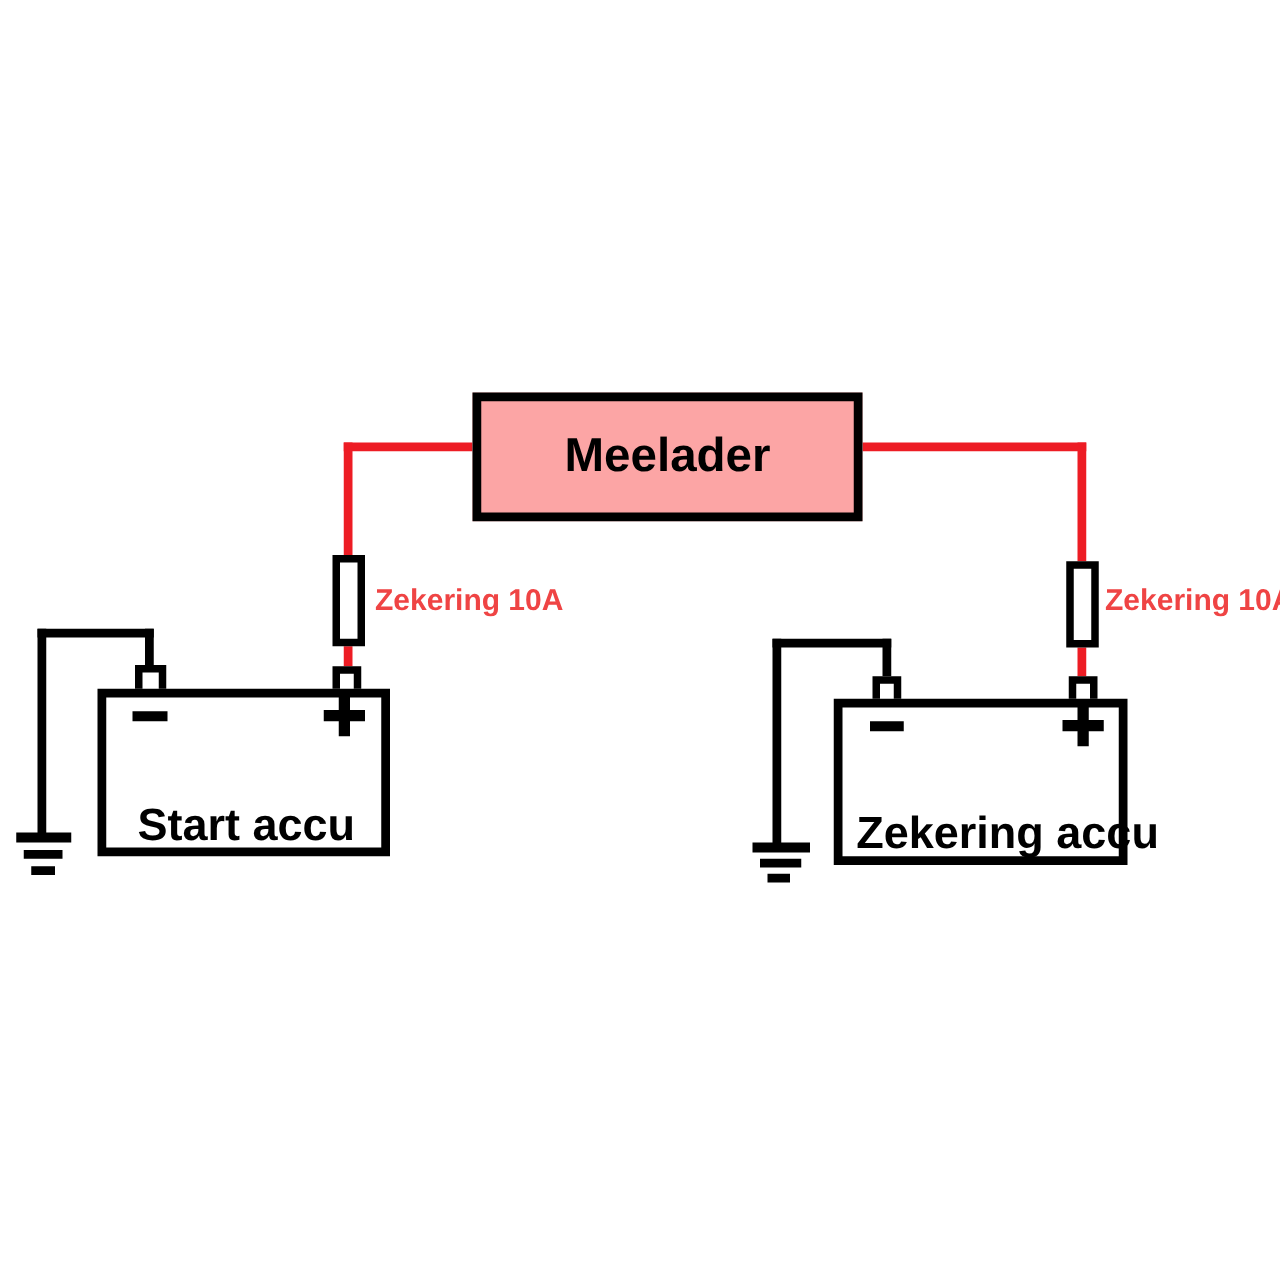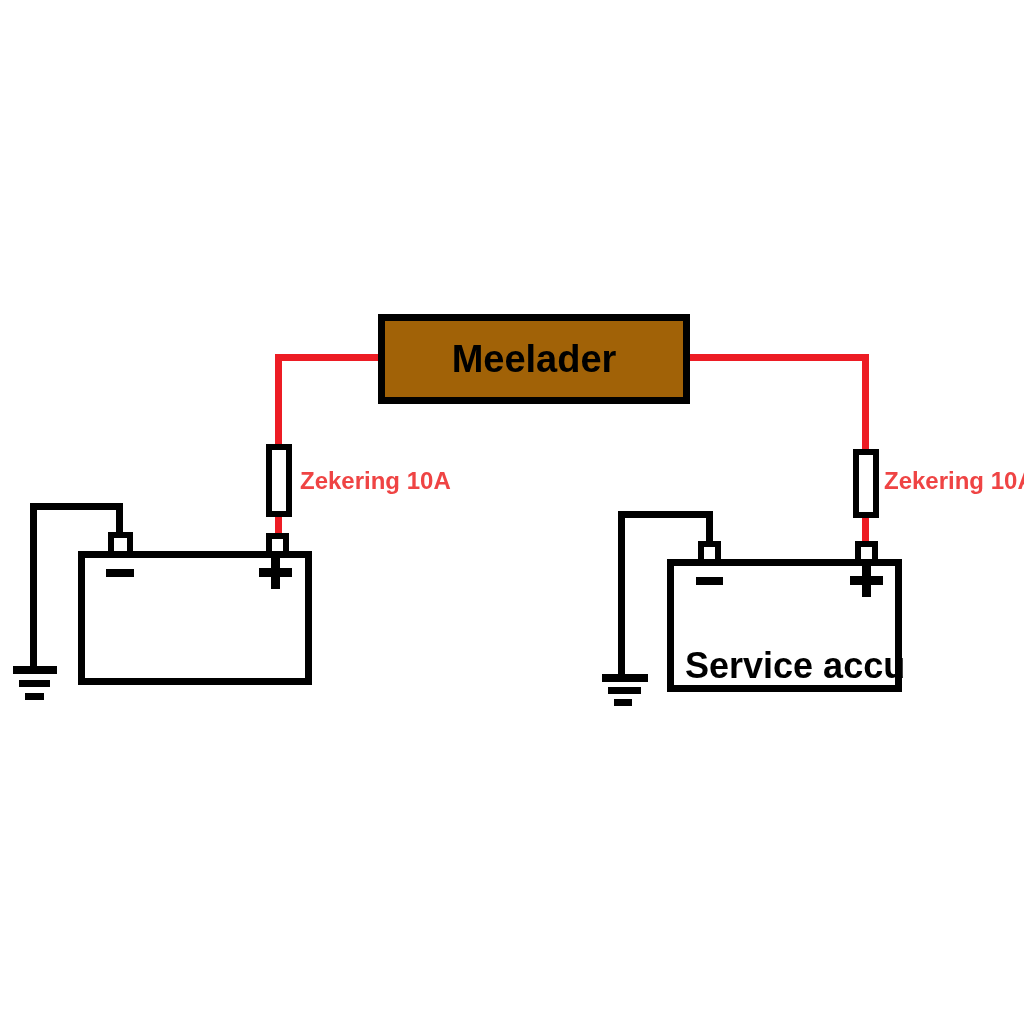--- a/index.html
+++ b/index.html
@@ -17,24 +17,24 @@
   }
 
   
   .wire-red   { position: absolute; background: #ed1c24; }
   .wire-black { position: absolute; background: #000000; }
 
   
   .charger-box {
     position: absolute;
     left: 378px; top: 314px;
-    width: 312px; height: 90px;
+    width: 312px; height: 103px;
     border: 7px solid #000000;
     box-sizing: border-box;
-    background: #a16207;
+    background: #fca5a5;
     display: flex;
     align-items: center;
     justify-content: center;
   }
   .charger-label {
     font-size: 38px;
     font-weight: bold;
     color: #000000;
     letter-spacing: 0px;
   }
@@ -124,32 +124,33 @@
   <div class="battery-box" style="left:78px; top:551px; width:234px; height:134px;"></div>
 
   <div>
     <div class="sym-bar" style="left:106px; top:569px; width:28px; height:8px;"></div>
   </div>
 
   <div>
     <div class="sym-bar" style="left:259px; top:568px; width:33px; height:9px;"></div>
     <div class="sym-bar" style="left:271px; top:556px; width:9px; height:33px;"></div>
   </div>
+  <div class="battery-label" style="left:110px; top:639px;">Start accu</div>
 
   <div class="terminal-box" style="left:698px; top:541px; width:23px; height:25px;"></div>
   <div class="terminal-box" style="left:855px; top:541px; width:23px; height:25px;"></div>
   <div class="battery-box" style="left:667px; top:559px; width:235px; height:133px;"></div>
 
   <div>
     <div class="sym-bar" style="left:696px; top:577px; width:27px; height:8px;"></div>
   </div>
 
   <div>
     <div class="sym-bar" style="left:850px; top:576px; width:33px; height:9px;"></div>
     <div class="sym-bar" style="left:862px; top:564px; width:9px; height:33px;"></div>
   </div>
-  <div class="battery-label" style="left:685px; top:645px;">Service accu</div>
+  <div class="battery-label" style="left:685px; top:645px;">Zekering accu</div>
 
   <div class="charger-box">
     <span class="charger-label">Meelader</span>
   </div>
 
 </div>
 
 </body></html>

